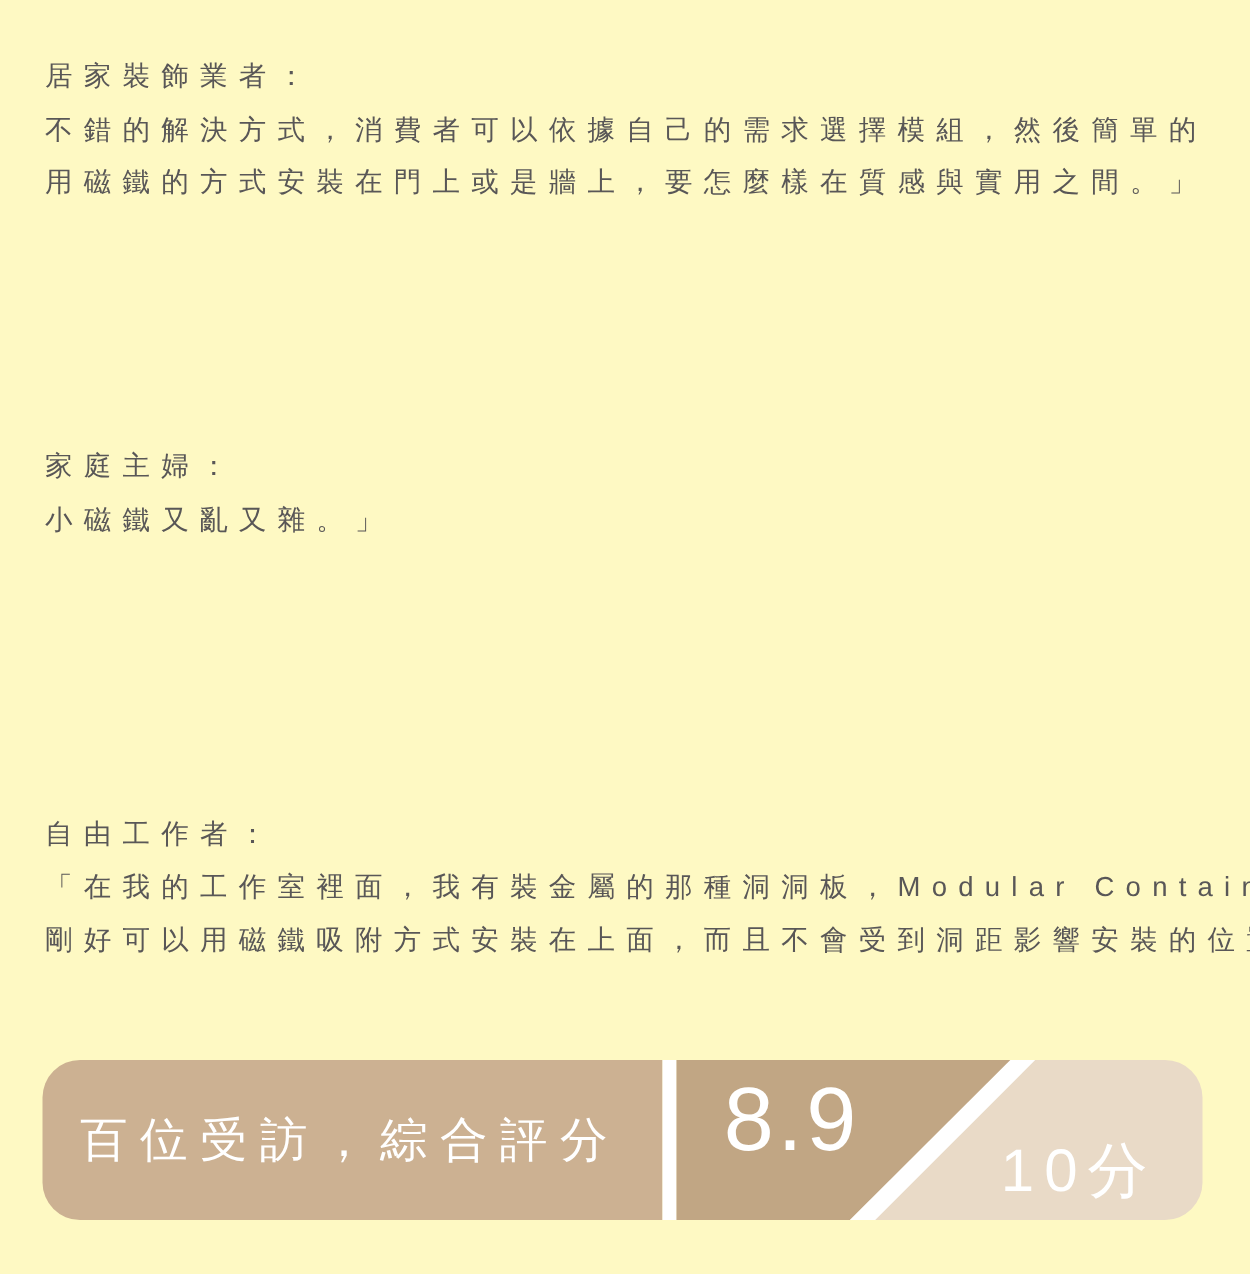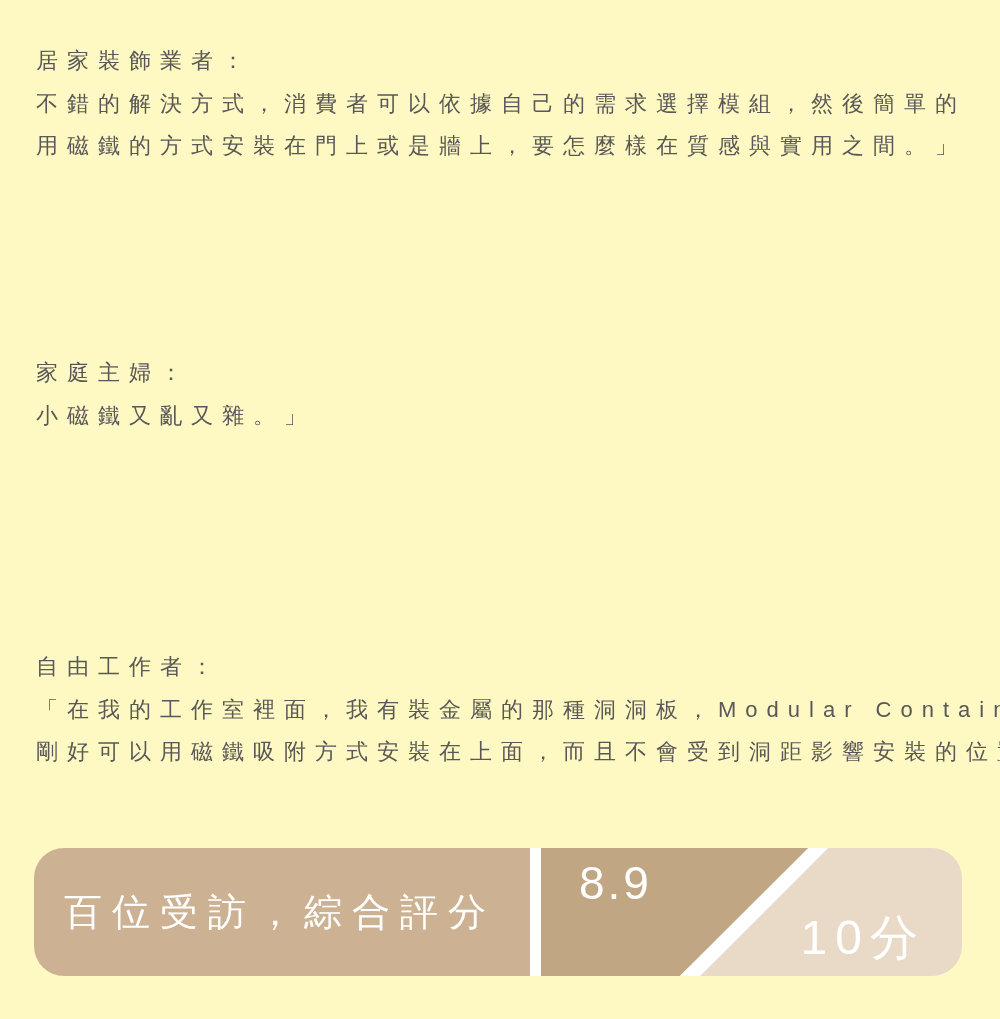--- a/index.html
+++ b/index.html
@@ -74,21 +74,21 @@
     position: absolute;
     inset: 0;
     background: #ffffff;
     clip-path: polygon(63.5% 0, 68.2% 0, 37.8% 100%, 33% 100%);
   }
   .score-text {
     position: absolute;
     left: 38px;
     top: 12px;
     color: #ffffff;
-    font-size: 46px;
+    font-size: 72px;
     letter-spacing: 3px;
     font-weight: 500;
     line-height: 1;
     white-space: nowrap;
   }
   .outof-text {
     position: absolute;
     right: 36px;
     bottom: 14px;
     color: #ffffff;

